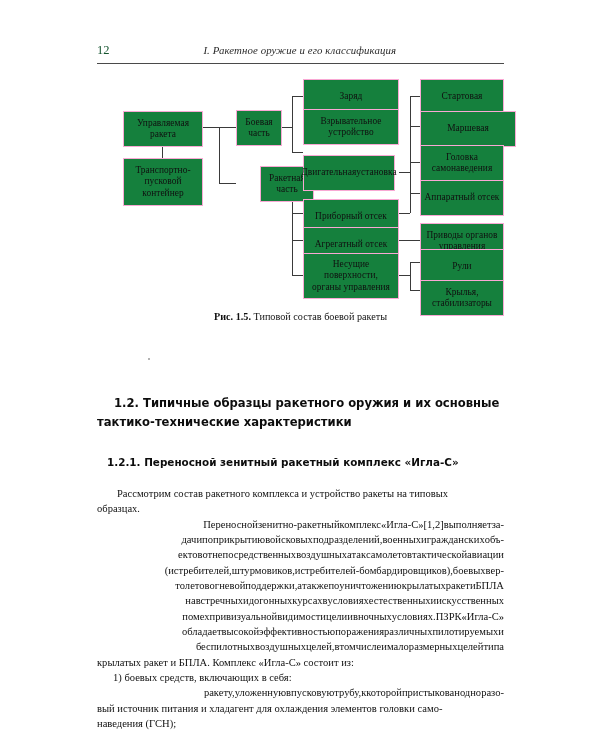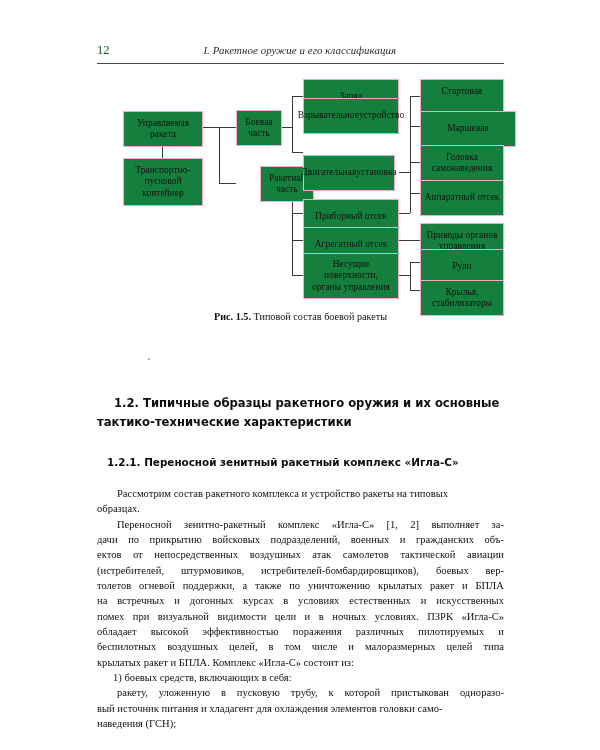--- a/index.html
+++ b/index.html
@@ -142,21 +142,21 @@
     line-height: 15.35px;
     color: #111;
   }
   .ln {
     display: block;
     white-space: nowrap;
     height: 15.35px;
   }
   .ln.just {
     display: flex;
-    justify-content: space-between;
+    justify-content: flex-end;
   }
   .ln.just > i { font-style: normal; }
   .ind { padding-left: 20px; }
   .ind-sm { padding-left: 16px; }
 </style>
 </head>
 <body>
 
 <div class="page">
 
@@ -230,41 +230,41 @@
       <span>часть</span>
     </div>
     <div class="node" style="left:220px; top:166px; width:54px; height:34px; flex-direction:column;margin-left:40px;">
       <span>Ракетная</span>
       <span>часть</span>
     </div>
 
     <div class="node" style="left:303px; top:79px; width:96px; height:27px;">
       <span>Заряд</span>
     </div>
-    <div class="node" style="left:303px; top:98px; width:96px; height:34px; ">
+    <div class="node" style="left:303px; top:109px; width:96px; height:34px; flex-direction:column;">
       <span>Взрывательное</span>
       <span>устройство</span>
     </div>
     <div class="node" style="left:303px; top:155px; width:92px; height:34px; flex-direction:row;text-align:right;">
       <span>Двигательная</span>
       <span>установка</span>
     </div>
     <div class="node" style="left:303px; top:199px; width:96px; height:28px;">
       <span>Приборный отсек</span>
     </div>
     <div class="node" style="left:303px; top:227px; width:96px; height:27px;">
       <span>Агрегатный отсек</span>
     </div>
     <div class="node" style="left:303px; top:253px; width:96px; height:46px; flex-direction:column;">
       <span>Несущие</span>
       <span>поверхности,</span>
       <span>органы управления</span>
     </div>
 
-    <div class="node" style="left:420px; top:79px; width:84px; height:27px;align-items:flex-end;">
+    <div class="node" style="left:420px; top:79px; width:84px; height:27px;">
       <span>Стартовая</span>
     </div>
     <div class="node" style="left:420px; top:111px; width:96px; height:29px;">
       <span>Маршевая</span>
     </div>
     <div class="node" style="left:420px; top:145px; width:84px; height:34px; flex-direction:column;">
       <span>Головка</span>
       <span>самонаведения</span>
     </div>
     <div class="node" style="left:420px; top:180px; width:84px; height:26px;font-family:Liberation Serif, serif;">

